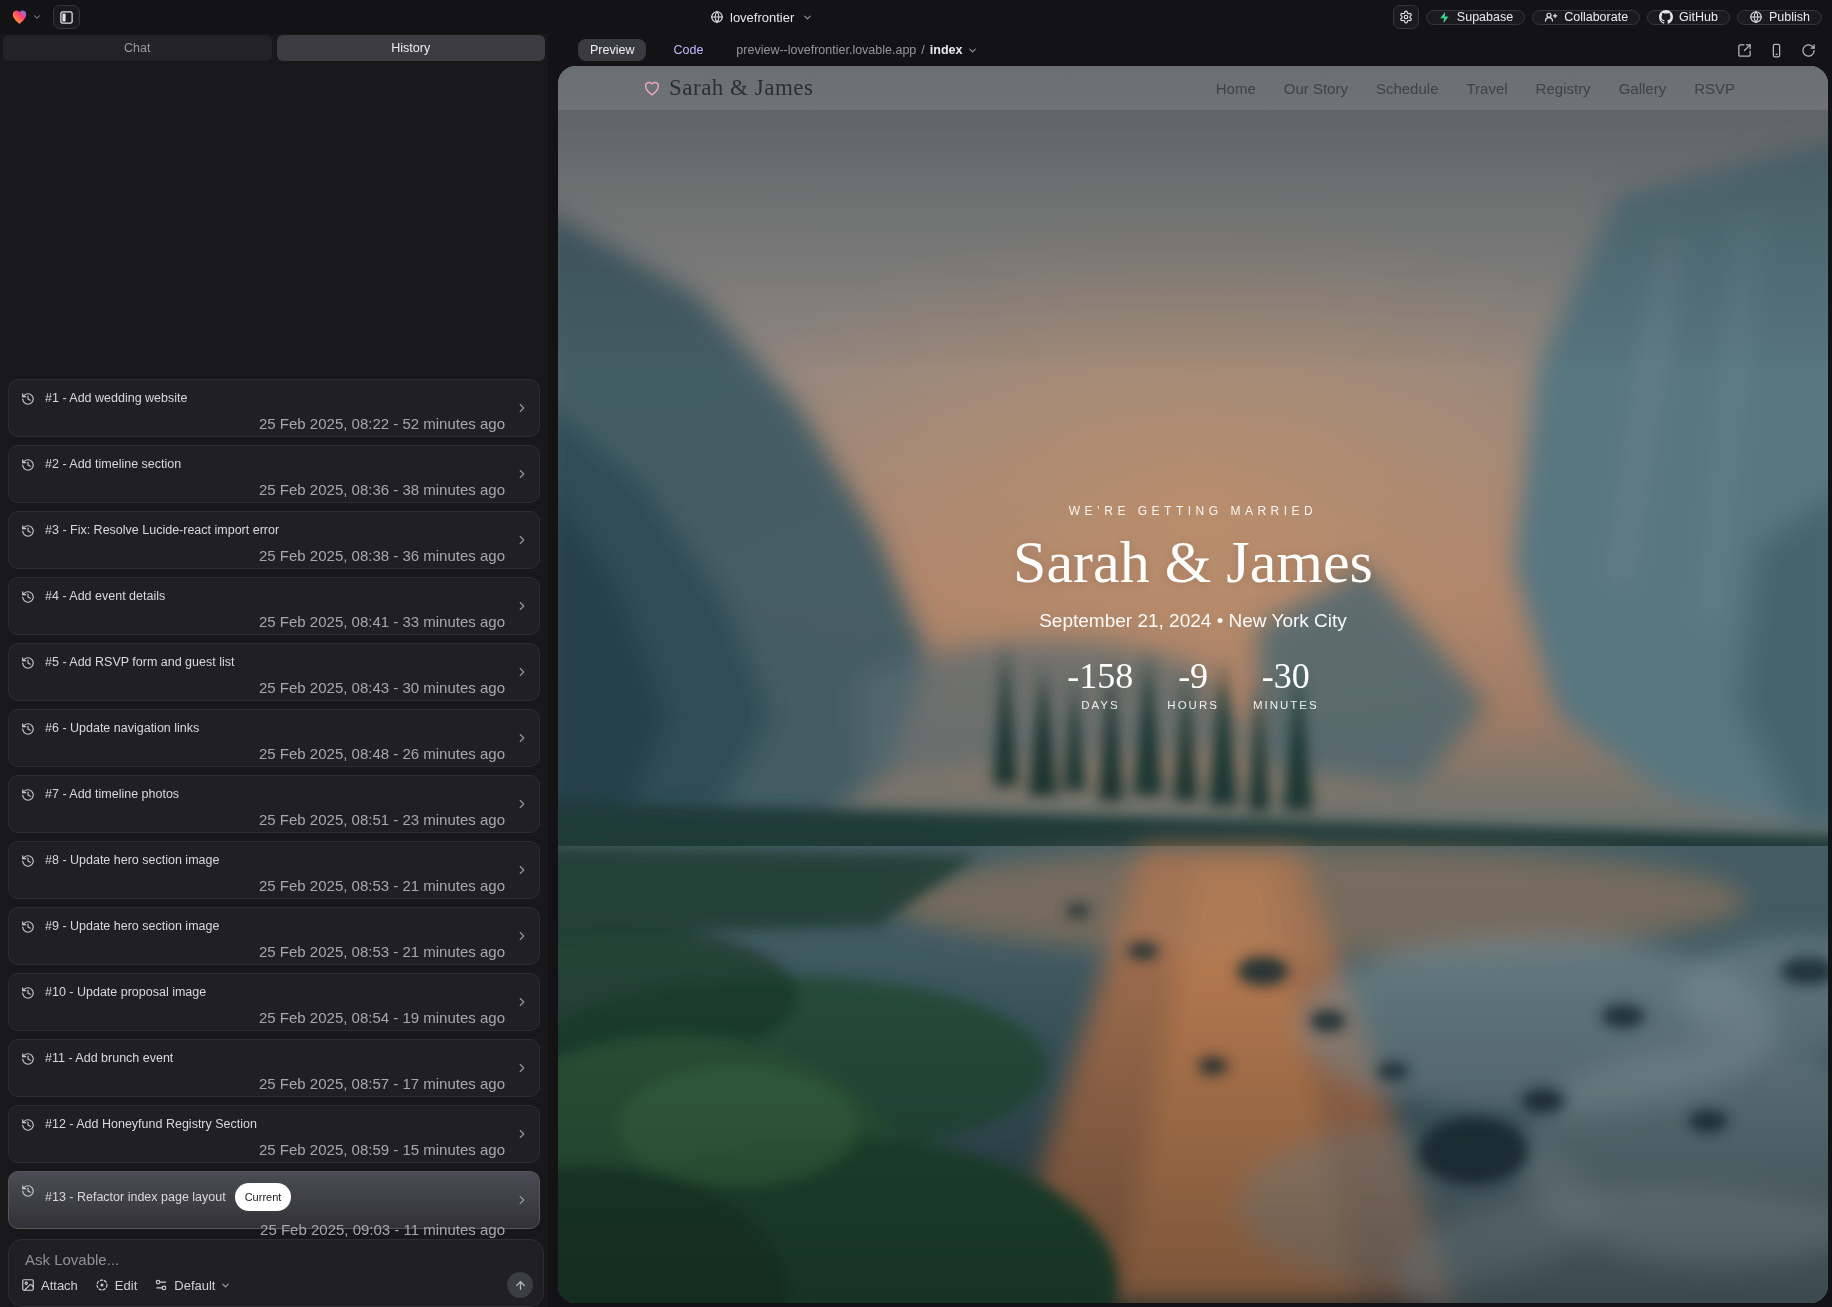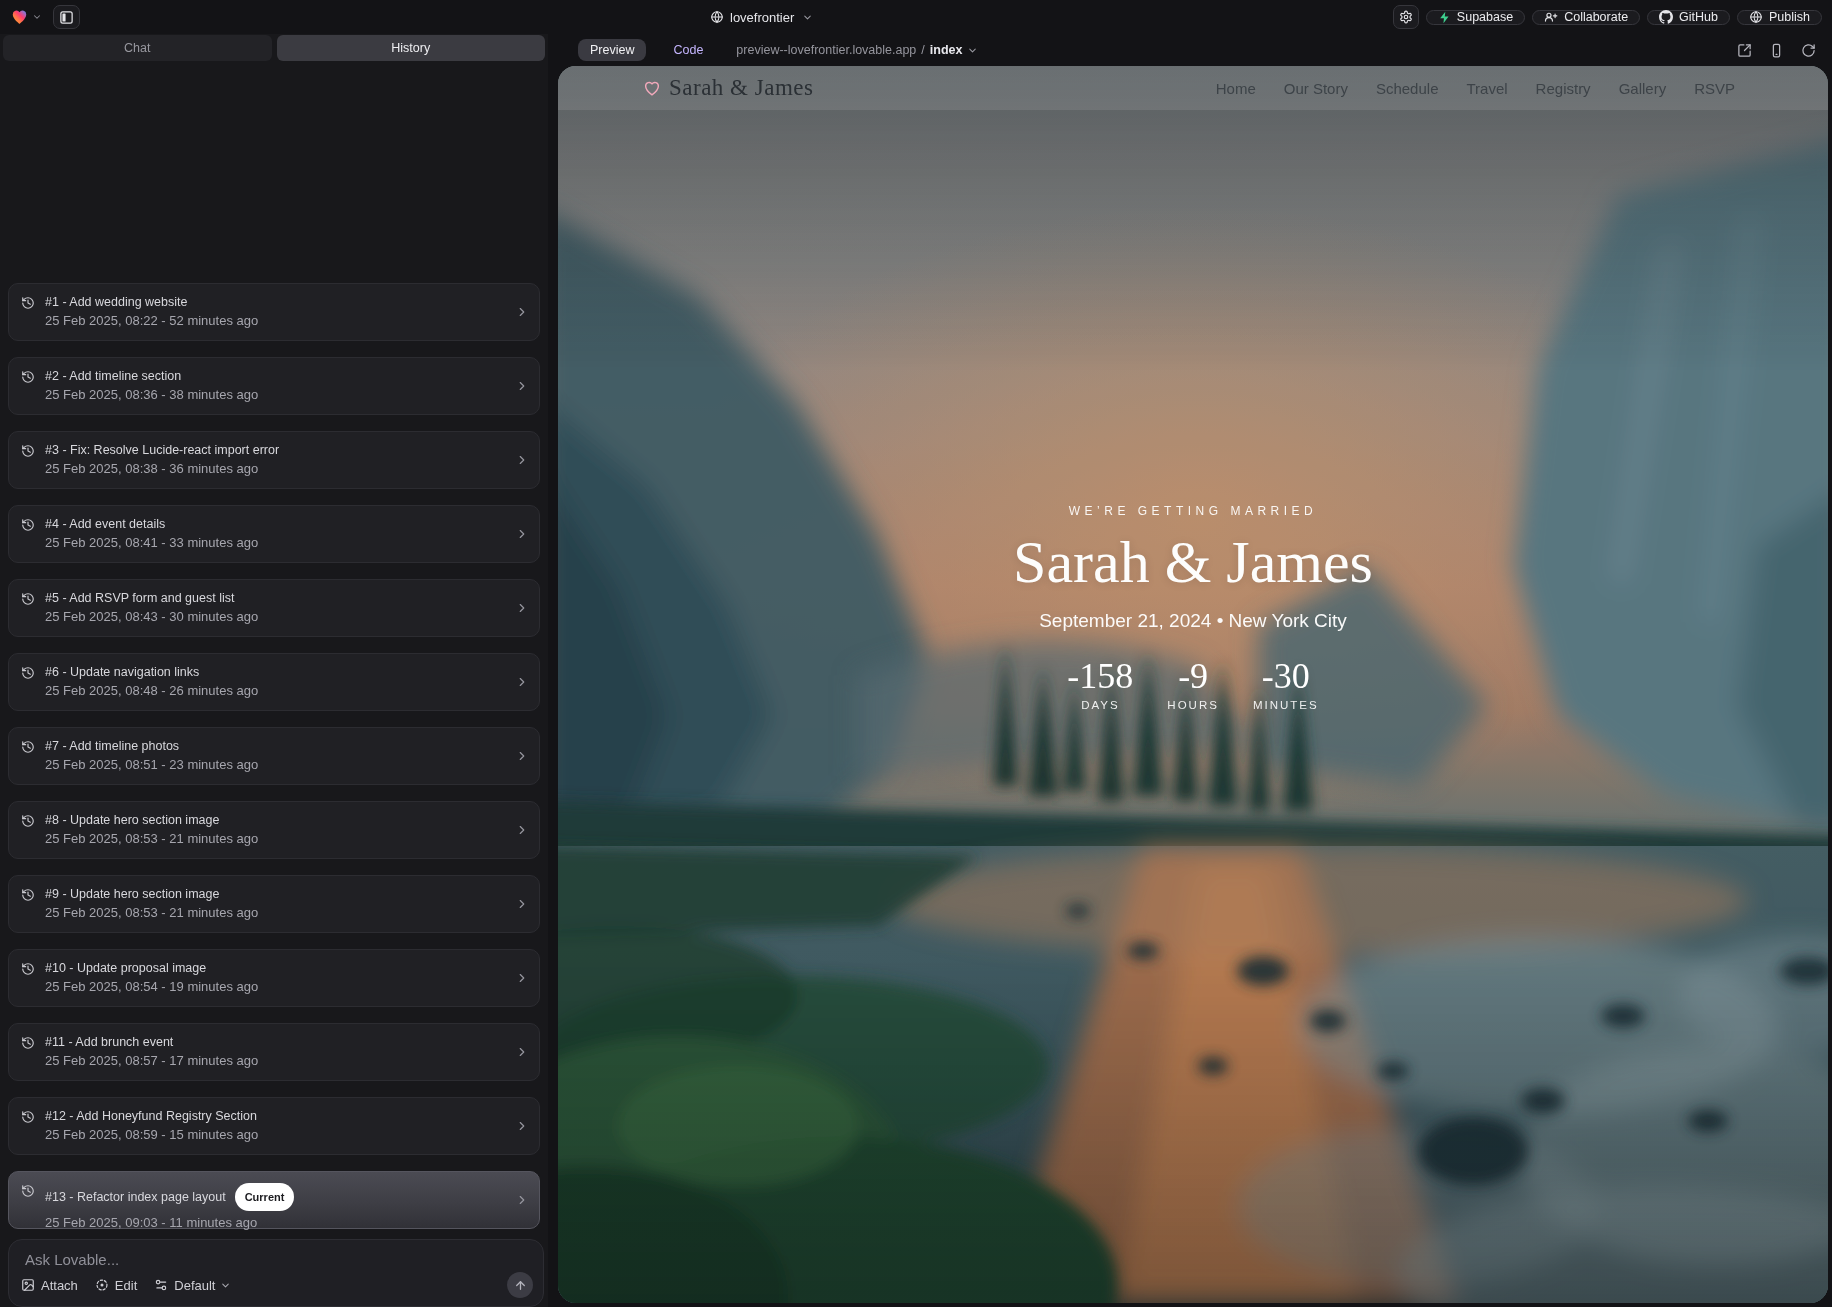--- a/index.html
+++ b/index.html
@@ -38,38 +38,38 @@
 
   
   .sidebar{ position:absolute; left:0; top:34px; width:548px; bottom:0; background:#18181b; }
   .tabbar{ position:absolute; top:1px; left:3px; right:3px; height:26px; display:flex; gap:5px; }
   .tab{
     flex:1; display:flex; align-items:center; justify-content:center;
     font-size:12.5px; border-radius:6px; background:#232327; color:#98989f;
   }
   .tab.active{ background:#3b3b41; color:#eeeef1; }
 
-  .history-list{ position:absolute; left:8px; right:8px; bottom:78px; display:flex; flex-direction:column; gap:16px; }
+  .history-list{ position:absolute; left:8px; right:8px; bottom:78px; display:flex; flex-direction:column; gap:8px;text-align:right; }
   .hcard{
     height:58px; background:#202024; border:1px solid #2c2c31; border-radius:10px;
     position:relative; padding:11px 34px 0 12px; display:flex; align-items:flex-start;
   }
   .hcard.current{
     background:linear-gradient(180deg,#4b4b53 0%, #3e3e45 55%, #313137 100%);
     border-color:#55555e;
   }
   .hicon{ color:#c9c9cf; margin-top:1px; }
   .hbody{ margin-left:10px; flex:1; min-width:0; }
   .hrow{ display:flex; align-items:center; }
   .htitle{ font-size:12.5px; color:#d8d8dd; line-height:14px; white-space:nowrap; }
   .badge{
-    margin-left:9px; background:#ffffff; color:#1b1b1f; font-size:11px; font-weight:700;
+    margin-left:9px; background:#ffffff; color:#1b1b1f; font-size:11px; font-weight:400;
     border-radius:999px; padding:8px 10px; line-height:12px;
   }
-  .hmeta{ margin-top:4px; font-size:13px; color:#a6a6ae; white-space:nowrap; }
+  .hmeta{ margin-top:10px; font-size:15px; color:#a6a6ae; white-space:nowrap; }
   .hchev{ position:absolute; right:10px; top:50%; transform:translateY(-50%); color:#96969e; }
 
   .composer{
     position:absolute; left:8px; width:536px; bottom:0; height:68px;
     background:#1f1f24; border:1px solid #2d2d33; border-radius:14px; padding:11px 12px 8px 16px;
   }
   .composer-input{
     width:440px; background:transparent; border:none; outline:none;
     font-family:"Liberation Sans", sans-serif; font-size:15px; color:#e8e8ea;
   }

